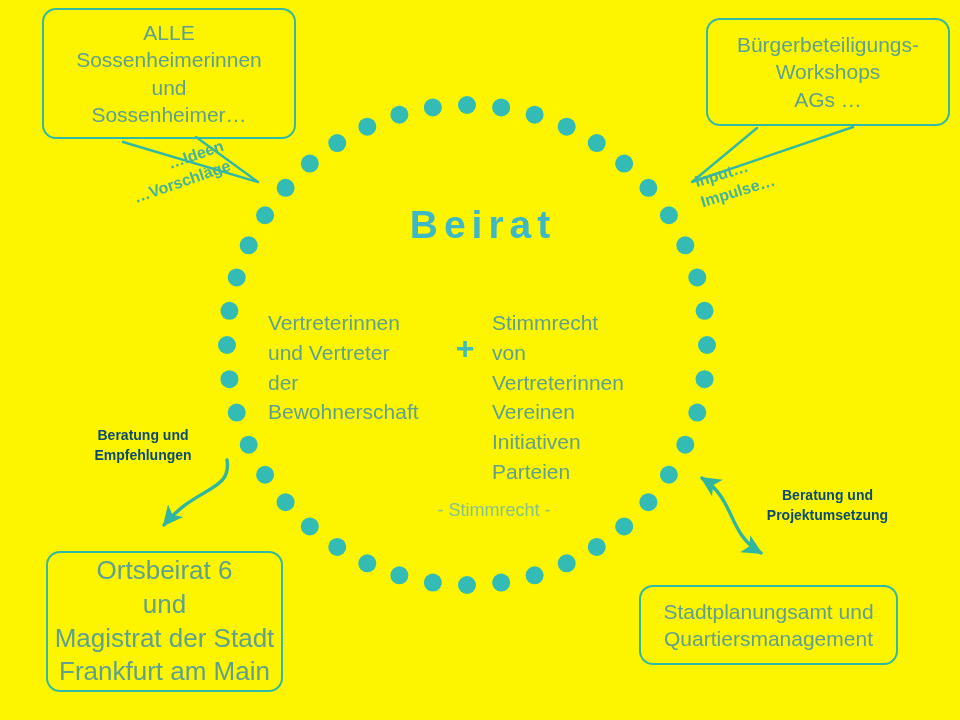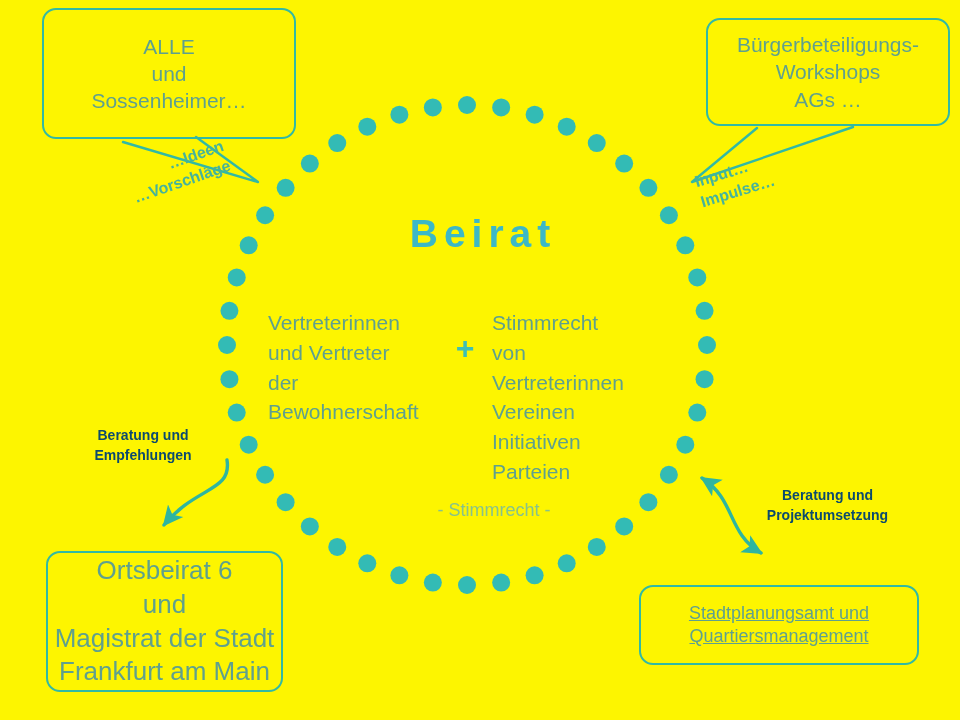--- a/index.html
+++ b/index.html
@@ -55,29 +55,28 @@
   }
   #box-buerger {
     left: 706px; top: 18px; width: 244px; height: 108px;
     font-size: 21px;
   }
   #box-ortsbeirat {
     left: 46px;  top: 551px; width: 237px; height: 141px;
     font-size: 26px;
   }
   #box-stadtplanung {
-    left: 639px; top: 585px; width: 280px; height: 80px;
-    font-size: 18px;
-    text-decoration: underline;
+    left: 639px; top: 585px; width: 259px; height: 80px;
+    font-size: 21px;
   }
 
   
   #title-beirat {
     position: absolute;
-    left: 0; top: 212px;
+    left: 0; top: 203px;
     width: 960px;
     text-align: center;
     color: #3cb8c6;
     font-size: 39px;
     font-weight: bold;
     letter-spacing: 6px;
     text-indent: 6px;
   }
   .center-col {
     position: absolute;
@@ -208,20 +207,21 @@
       <marker id="head-start" markerWidth="7" markerHeight="7" refX="5.4" refY="3.2" orient="auto-start-reverse" markerUnits="strokeWidth">
         <path d="M0,0.3 L6,3.2 L0,6.1 L1.5,3.2 Z" fill="#2fb5a0"></path>
       </marker>
     </defs>
     <path d="M227,460 C232,492 196,486 164,525" fill="none" stroke="#2fb5a0" stroke-width="3.4" stroke-linecap="round" marker-end="url(#head-end)"></path>
     <path d="M702,478 C736,500 727,533 761,553" fill="none" stroke="#2fb5a0" stroke-width="3.4" stroke-linecap="round" marker-start="url(#head-start)" marker-end="url(#head-end)"></path>
   </svg>
 
   <div class="box" id="box-alle">
     <span class="line">ALLE</span>
+    <span class="line">Sossenheimerinnen</span>
     <span class="line">und</span>
     <span class="line">Sossenheimer…</span>
   </div>
 
   <div class="box" id="box-buerger">
     <span class="line">Bürgerbeteiligungs-</span>
     <span class="line">Workshops</span>
     <span class="line">AGs …</span>
   </div>
 

